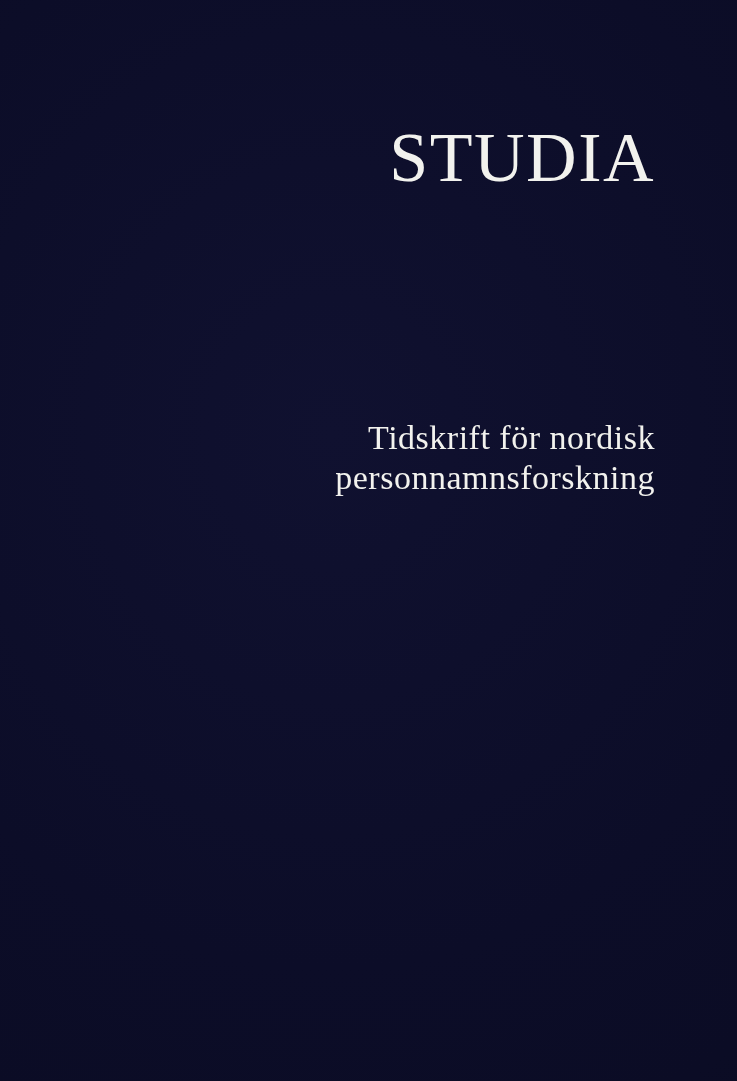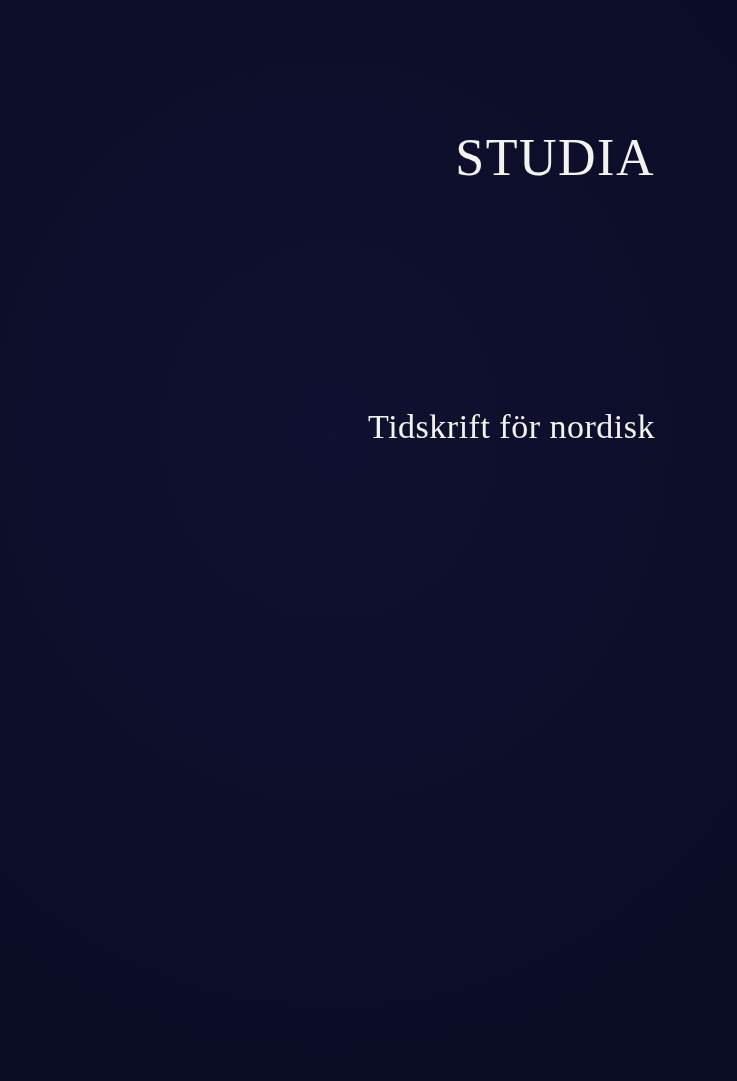--- a/index.html
+++ b/index.html
@@ -17,27 +17,27 @@
     color: #f2f2ee;
   }
   .right-col {
     position: absolute;
     left: 0;
     right: 82px;
     text-align: right;
   }
   #title-block {
     top: 121px;
-    font-size: 52px;
+    font-size: 70px;
     line-height: 73px;
     letter-spacing: 1.5px;
     font-weight: 400;
   }
   #subtitle-block {
-    top: 407px;
+    top: 418px;
     font-size: 34px;
     line-height: 40px;
     letter-spacing: 0.5px;
   }
   #issue-block {
     top: 983px;
     font-size: 62px;
     line-height: 62px;
     letter-spacing: 1px;
   }
@@ -52,16 +52,17 @@
 <body>
 
 <div id="cover">
 
   <div id="title-block" class="right-col">
     <div class="title-line">STUDIA</div>
   </div>
 
   <div id="subtitle-block" class="right-col">
     <div class="subtitle-line">Tidskrift för nordisk</div>
+    <div class="subtitle-line">personnamnsforskning</div>
   </div>
 
 
 </div>
 
 </body></html>

